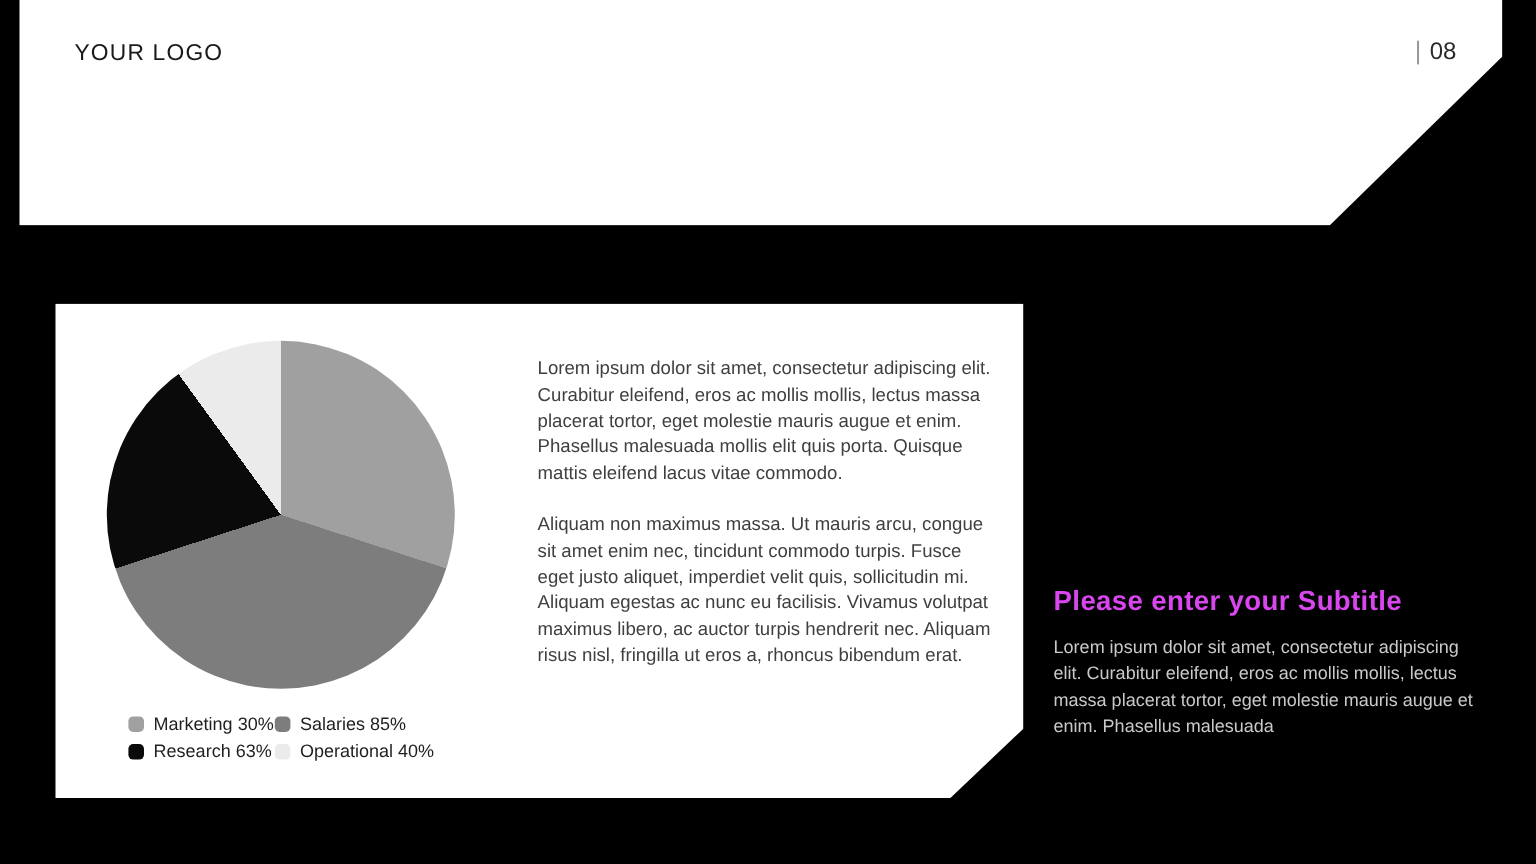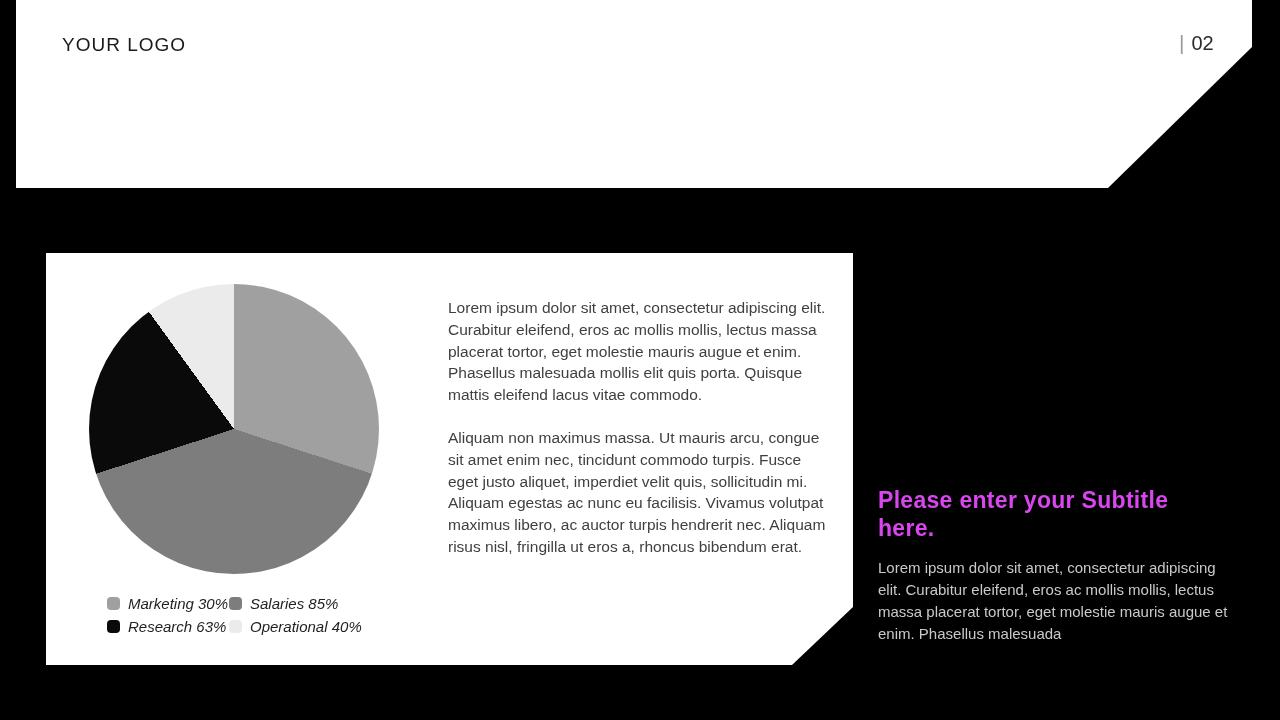--- a/index.html
+++ b/index.html
@@ -76,21 +76,20 @@
   .legend-item .swatch {
     width: 13px; height: 13px;
     border-radius: 4px;
     margin-right: 8px;
     flex: 0 0 auto;
   }
   .legend-item .legend-label {
     font-size: 15px;
     color: #1f1f1f;
     white-space: nowrap;
-    font-style: italic;
   }
   .card-text {
     position: absolute;
     left: 402px; top: 44px;
     width: 384px;
   }
   .card-text h2 {
     margin: 0 0 30px 0;
     font-size: 21px;
     font-weight: 700;
@@ -125,21 +124,21 @@
 </style>
 </head>
 <body>
 
 <div class="slide">
 
   <header class="header">
     <div class="logo">YOUR LOGO</div>
     <div class="page-num">
       <span class="pipe">|</span>
-      <span class="num">02</span>
+      <span class="num">08</span>
     </div>
   </header>
 
   <section class="card">
     <div class="pie" style="background: conic-gradient(rgb(160, 160, 160) 0deg, rgb(160, 160, 160) 108deg, rgb(125, 125, 125) 108deg, rgb(125, 125, 125) 252deg, rgb(10, 10, 10) 252deg, rgb(10, 10, 10) 324deg, rgb(235, 235, 235) 324deg, rgb(235, 235, 235) 360deg);"></div>
     <div class="legend">
         <div class="legend-item">
           <span class="swatch" style="background: rgb(160, 160, 160);"></span>
           <span class="legend-label">Marketing 30%</span>
         </div>
@@ -158,18 +157,17 @@
       </div>
     <div class="card-text">
       <p>Lorem ipsum dolor sit amet, consectetur adipiscing elit. Curabitur eleifend, eros ac mollis mollis, lectus massa placerat tortor, eget molestie mauris augue et enim. Phasellus malesuada mollis elit quis porta. Quisque mattis eleifend lacus vitae commodo.</p>
       <p>Aliquam non maximus massa. Ut mauris arcu, congue sit amet enim nec, tincidunt commodo turpis. Fusce eget justo aliquet, imperdiet velit quis, sollicitudin mi. Aliquam egestas ac nunc eu facilisis. Vivamus volutpat maximus libero, ac auctor turpis hendrerit nec. Aliquam risus nisl, fringilla ut eros a, rhoncus bibendum erat.</p>
     </div>
   </section>
 
   <aside class="sidebar">
     <div class="sub-heading">
       <div>Please enter your Subtitle</div>
-      <div>here.</div>
     </div>
     <p class="sub-body">Lorem ipsum dolor sit amet, consectetur adipiscing elit. Curabitur eleifend, eros ac mollis mollis, lectus massa placerat tortor, eget molestie mauris augue et enim. Phasellus malesuada</p>
   </aside>
 
 </div>
 
 </body></html>

